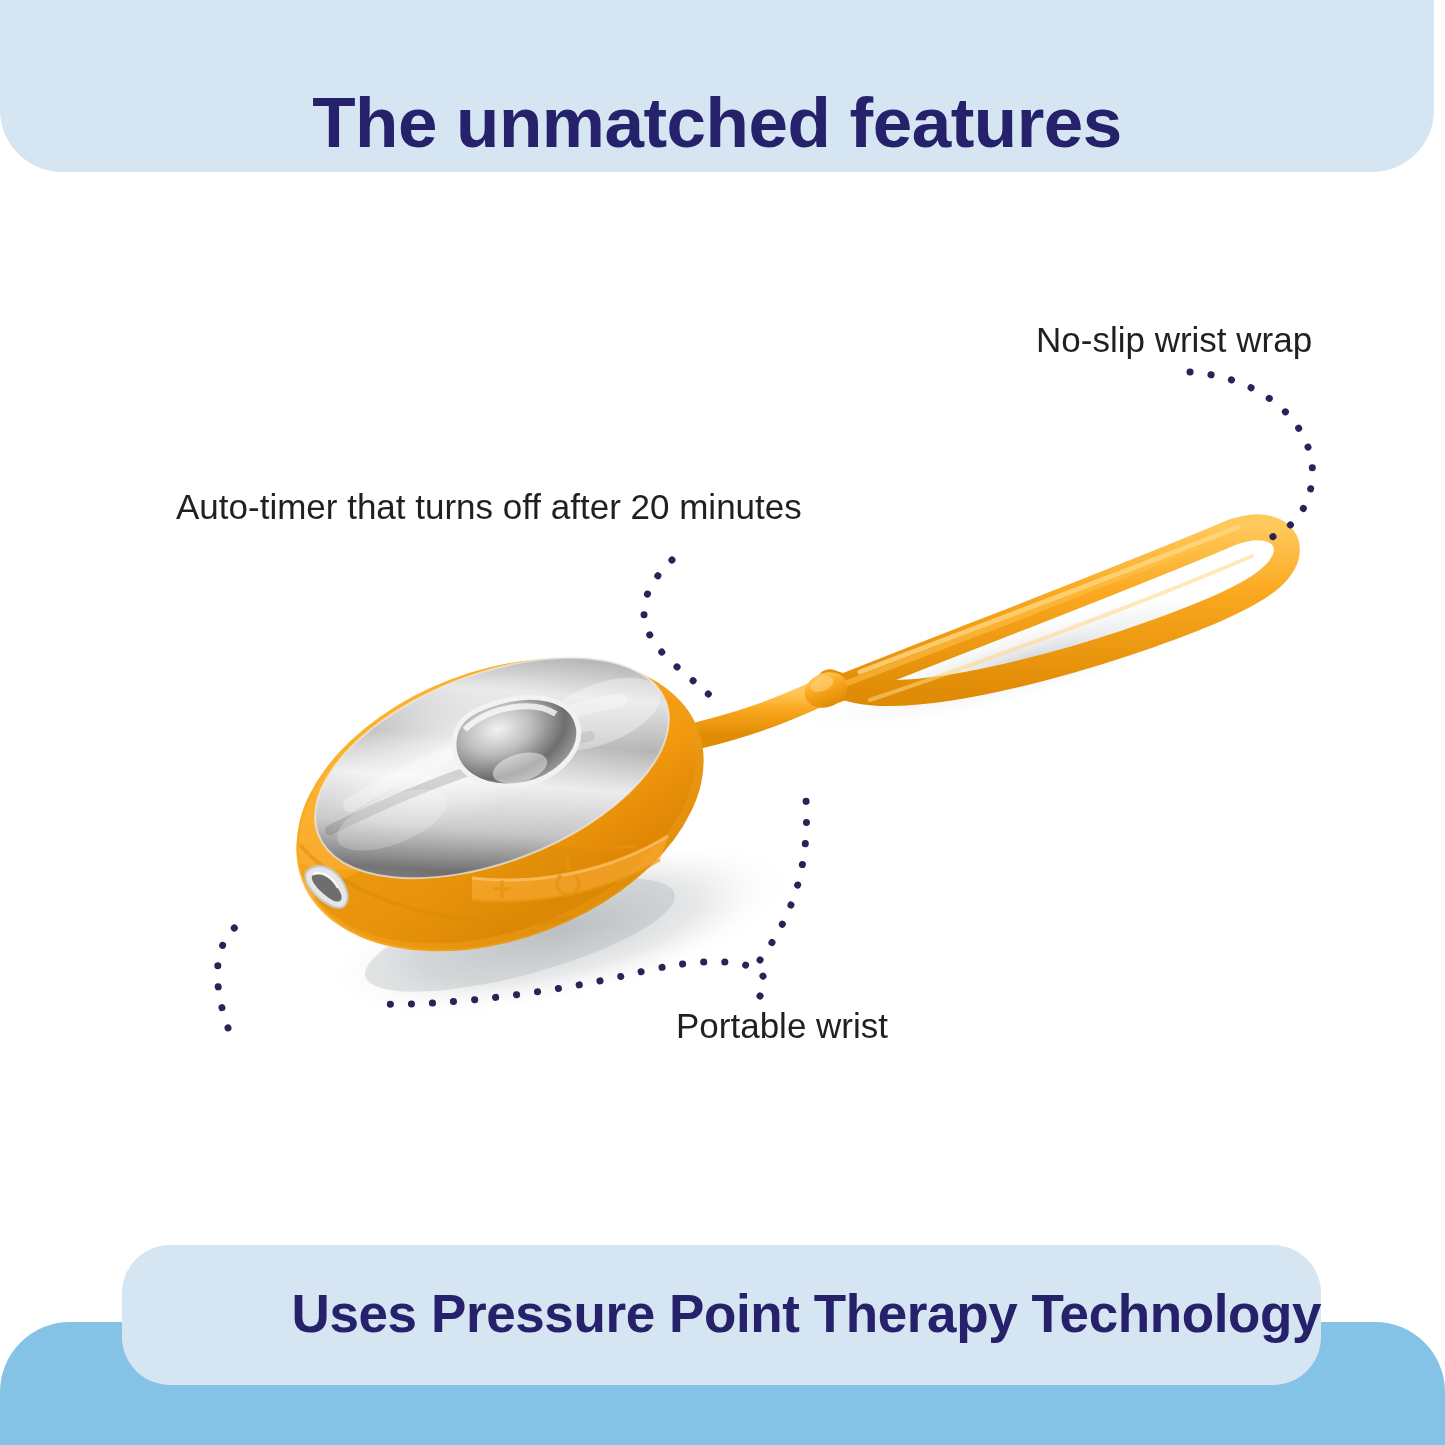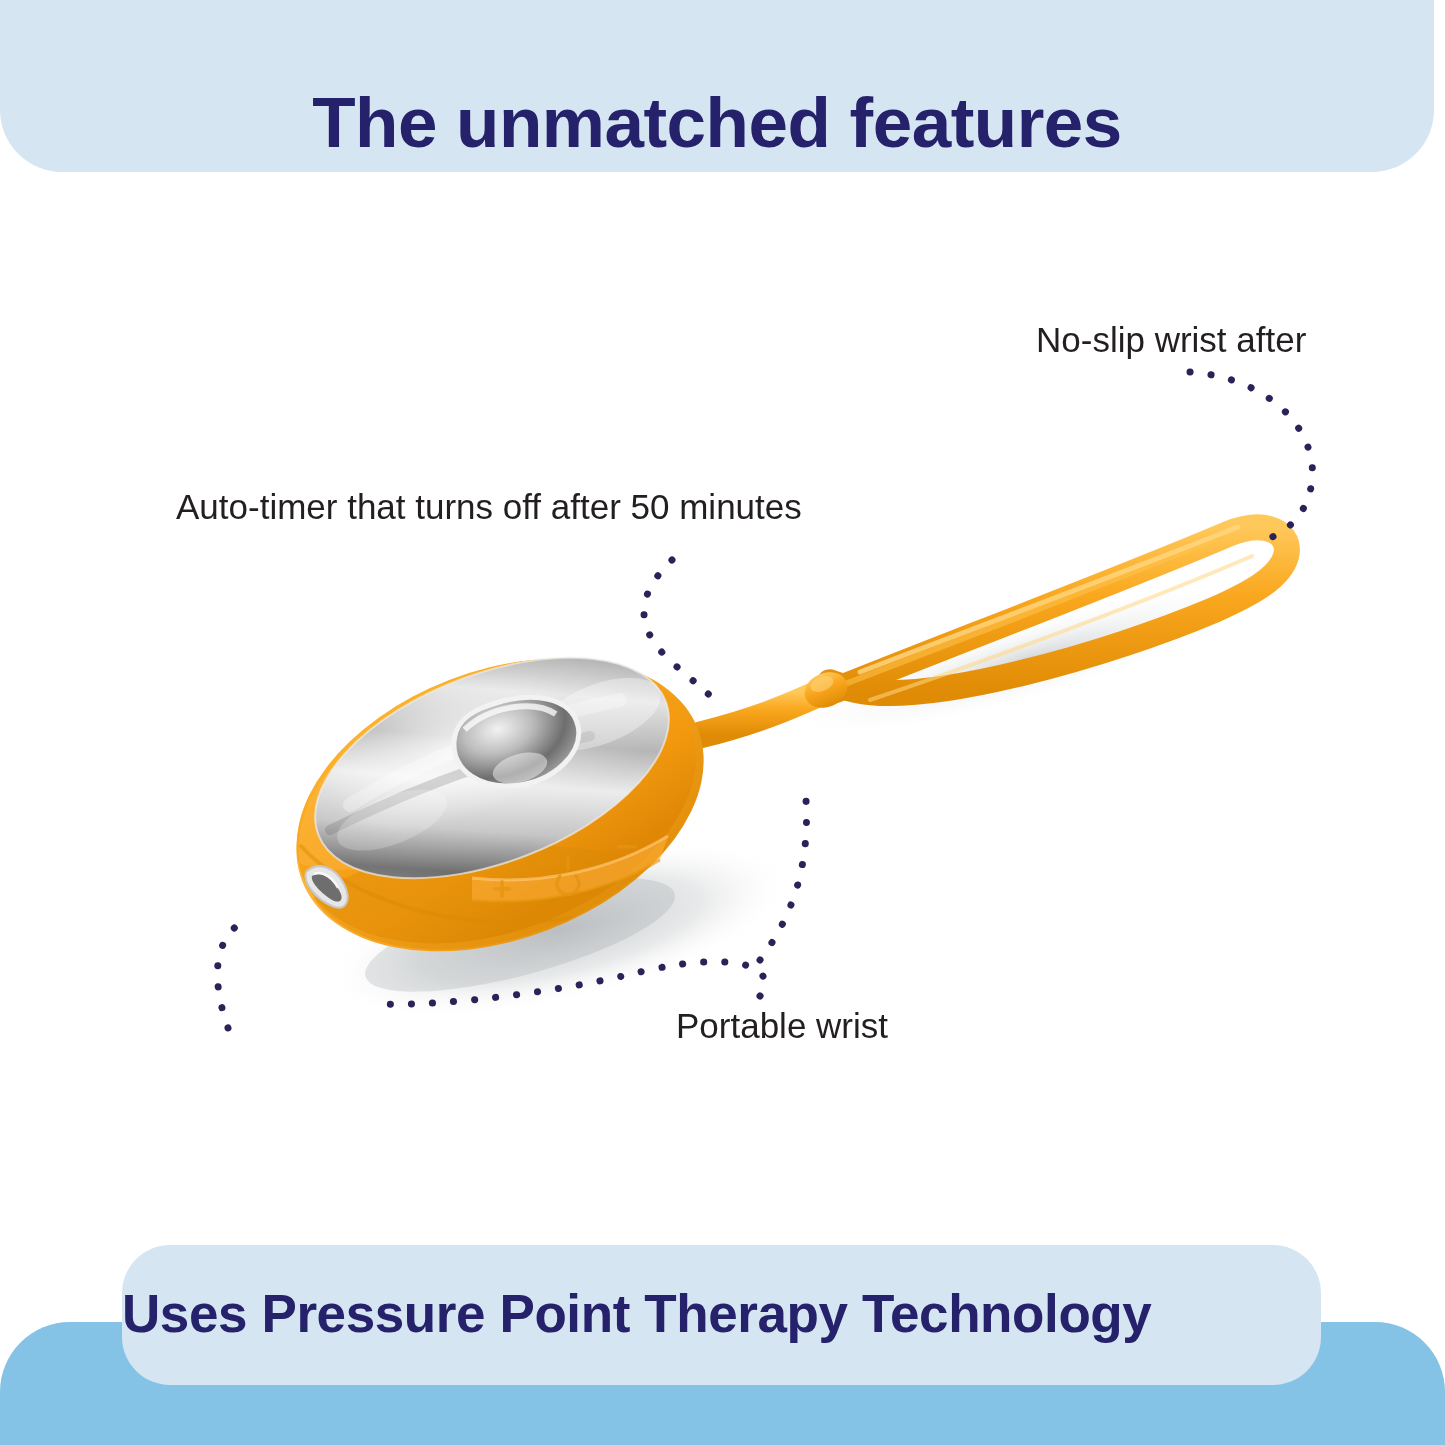--- a/index.html
+++ b/index.html
@@ -59,21 +59,21 @@
     width: 1199px;
     height: 140px;
     background: #D5E5F2;
     border-radius: 48px;
   }
   .footer-title {
     position: absolute;
     left: 122px;
     top: 1283px;
     width: 1199px;
-    text-align: left;
+    text-align: right;
     font-family: "Liberation Sans", sans-serif;
     font-weight: 700;
     font-size: 53px;
     letter-spacing: -0.4px;
     color: #25216B;
     white-space: nowrap;
   }
 
   
   .callout {
@@ -272,23 +272,23 @@
       <path d="M 672 560 C 624 606 646 640 676 666 C 706 692 716 700 703 690"></path>
 
       <path d="M 228 1028 C 210 976 214 936 248 918"></path>
 
       <path d="M 760 996 C 782 962 724 952 640 972 C 558 992 448 1006 382 1004"></path>
 
       <path d="M 760 960 C 790 920 810 870 806 800"></path>
     </g>
   </svg>
 
-  <div class="callout callout-wrist">No-slip wrist after</div>
-
-  <div class="callout callout-timer">Auto-timer that turns off after 50 minutes</div>
+  <div class="callout callout-wrist">No-slip wrist wrap</div>
+
+  <div class="callout callout-timer">Auto-timer that turns off after 20 minutes</div>
 
 
   <div class="callout callout-size">Portable wrist</div>
 
   <div class="footer-back"></div>
   <div class="footer-pill"></div>
   <div class="footer-title">Uses Pressure Point Therapy Technology</div>
 
 </div>
 

